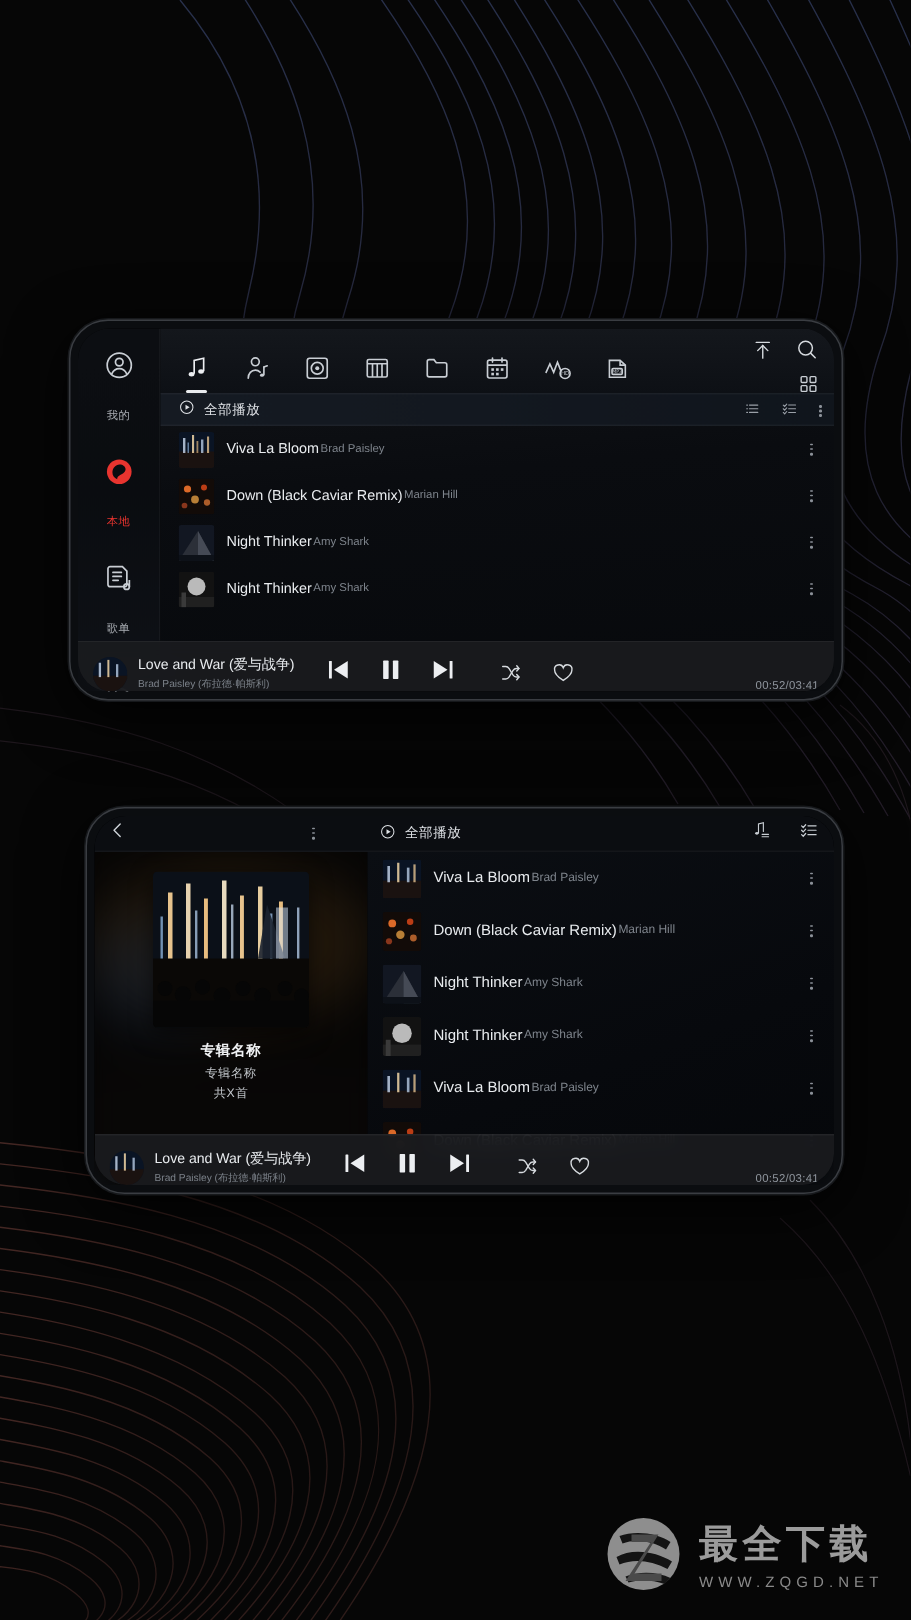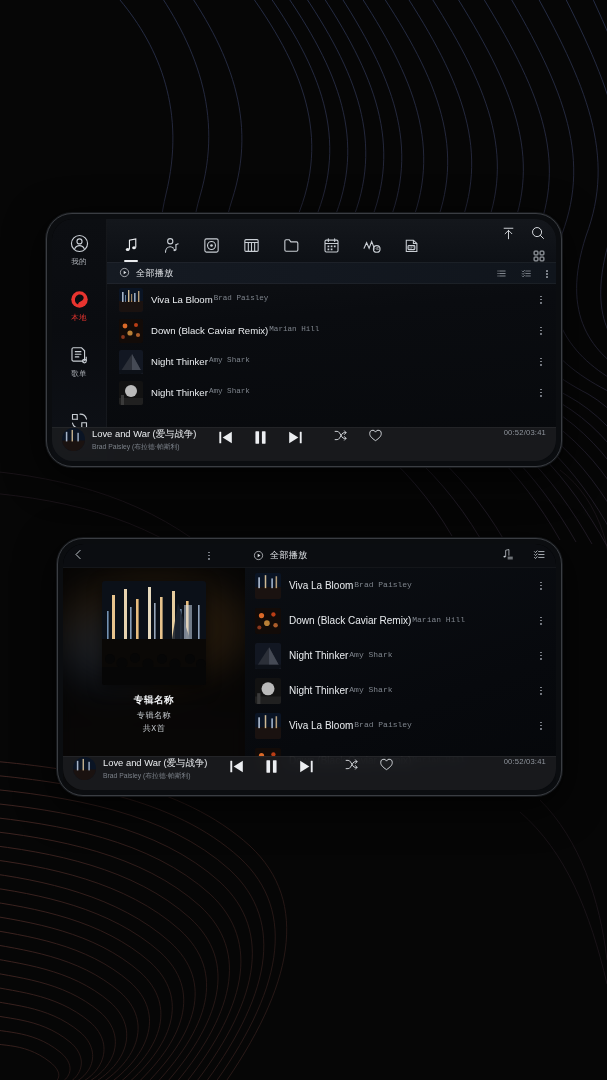--- a/index.html
+++ b/index.html
@@ -36,21 +36,21 @@
   .d1-wrap { position: absolute; inset: 0; display: flex; }
   .sidebar {
     width: 55px; height: 100%;
     background: linear-gradient(180deg,#0c0e12 0%, #0a0c10 45%, #0e1117 100%);
     display: flex; flex-direction: column; align-items: center;
     padding-top: 12px; gap: 0; position: relative;
     border-right: 1px solid rgba(255,255,255,.04);
   }
   .nav-item {
     width: 55px; display: flex; flex-direction: column; align-items: center;
-    gap: 3px; margin-bottom: 22px; cursor: pointer;
+    gap: 18px; margin-bottom: 22px; cursor: pointer;
   }
   .nav-item .ico { width: 21px; height: 21px; display: block; }
   .nav-item .lbl { font-size: 7.5px; color: #a9adb3; letter-spacing: .3px; }
   .nav-item.active .lbl { color: #e8342f; }
   .nav-item:nth-child(1) { margin-top: 2px; }
   .nav-item:nth-child(4) { margin-top: 10px; }
 
   .d1-main { flex: 1; position: relative; display: flex; flex-direction: column;
              background: linear-gradient(175deg,#121418 0%, #0a0c10 40%, #07090c 100%); }
 
@@ -84,29 +84,29 @@
 
   .track-list { flex: 1; overflow: hidden; position: relative; }
   .track {
     height: 31px; display: flex; align-items: center; gap: 8px;
     padding: 0 12px 0 12px; position: relative;
   }
   .thumb { width: 24px; height: 24px; border-radius: 2px; flex: none; overflow: hidden; }
   .thumb svg { display: block; width: 24px; height: 24px; }
   .t-meta { display: flex; flex-direction: row; gap: 1px; min-width: 0; }
   .t-title { font-size: 9.6px; color: #e9ecef; white-space: nowrap; }
-  .t-artist { font-size: 7.6px; color: #7e848c; white-space: nowrap; font-family: Liberation Mono, monospace; }
+  .t-artist { font-size: 7.6px; color: #7e848c; white-space: nowrap; }
   .t-kebab { position: absolute; right: 14px; top: 50%; transform: translateY(-50%); }
 
   
   .player {
     position: absolute; left: 0; right: 0; bottom: 0; height: 34px;
     background: rgba(26,27,30,.93);
     backdrop-filter: blur(6px);
-    display: flex; align-items: flex-start; padding: 0 10px;
+    display: flex; align-items: flex-end; padding: 0 10px;
     border-top: 1px solid rgba(255,255,255,.05);
   }
   .player .pavatar { width: 23px; height: 23px; border-radius: 50%; overflow: hidden; flex: none; }
   .player .pavatar svg { display: block; width: 23px; height: 23px; }
   .p-meta { margin-left: 7px; display: flex; flex-direction: column; gap: 1px; }
   .p-title { font-size: 9.4px; color: #e9ecef; white-space: nowrap; }
   .p-artist { font-size: 6.8px; color: #7b8189; white-space: nowrap; }
   .p-ctrls { display: flex; align-items: center; gap: 16px; margin-left: 20px; }
   .p-ctrls svg { cursor: pointer; }
   .p-extra { display: flex; align-items: center; gap: 20px; margin-left: 28px; }
@@ -119,21 +119,21 @@
   }
   .d2-top .back { margin-left: 9px; cursor: pointer; }
   .d2-top .kebab2 { position: absolute; left: 145px; top: 50%; transform: translateY(-50%); }
   .d2-top .pa { position: absolute; left: 190px; display: flex; align-items: center; gap: 6px; }
   .d2-top .pa .txt { font-size: 9px; color: #dfe2e6; letter-spacing: .4px; }
   .d2-top .right { position: absolute; right: 10px; display: flex; gap: 19px; align-items: center; }
 
   .d2-body { position: absolute; top: 24px; left: 0; right: 0; bottom: 0; display: flex; }
   .d2-left {
     width: 182px; position: relative; display: flex; flex-direction: column;
-    align-items: center; padding-top: 13px; overflow: hidden; font-family: Liberation Mono, monospace;
+    align-items: center; padding-top: 13px; overflow: hidden;
   }
   .d2-left .blurbg { position: absolute; inset: 0; filter: blur(14px) brightness(.5); transform: scale(1.25); }
   .album-art { width: 104px; height: 104px; border-radius: 3px; overflow: hidden; position: relative;
                box-shadow: 0 4px 14px rgba(0,0,0,.6); }
   .album-art svg { display: block; width: 104px; height: 104px; }
   .album-info { position: relative; margin-top: 9px; text-align: center; display: flex;
                 flex-direction: column; gap: 2.5px; }
   .al-name { font-size: 9.6px; color: #f0f2f4; font-weight: 700; letter-spacing: .5px; }
   .al-artist { font-size: 8.2px; color: #c3c7cc; letter-spacing: .4px; }
   .al-count { font-size: 8.2px; color: #c3c7cc; letter-spacing: .4px; }
@@ -828,14 +828,29 @@
             <svg width="15" height="15" viewBox="0 0 24 24" fill="none" stroke="#d6dade" stroke-width="1.5">
               <path d="M12 20.2C5.6 16 2.8 12.6 2.8 9.2A4.8 4.8 0 0 1 12 6.6 4.8 4.8 0 0 1 21.2 9.2c0 3.4-2.8 6.8-9.2 11z"></path>
             </svg>
           </span>
         </div>
         <span class="p-time">00:52/03:41</span>
       </div>
     </div>
   </div>
 
+  <div class="watermark">
+    <span class="wm-mark">
+      <svg viewBox="0 0 52 52">
+        <circle cx="26" cy="26" r="24" fill="#8e8e8e"></circle>
+        <path d="M10 14 C20 10 36 12 44 18 L41 23 C32 17 20 16 12 19 Z" fill="#141414"></path>
+        <path d="M8 28 C18 22 34 24 45 31 L42 36 C31 30 19 29 10 33 Z" fill="#141414"></path>
+        <path d="M14 41 C24 37 36 38 44 42 L40 46 C32 43 22 43 16 45 Z" fill="#141414"></path>
+        <path d="M18 13 L36 13 L20 39 L38 39 L38 44 L14 44 L31 18 L18 18 Z" fill="#4a4a4a"></path>
+      </svg>
+    </span>
+    <span class="wm-text">
+      <span class="wm-cn">最全下载</span>
+      <span class="wm-url">WWW.ZQGD.NET</span>
+    </span>
+  </div>
 
 </div>
 
 </body></html>

